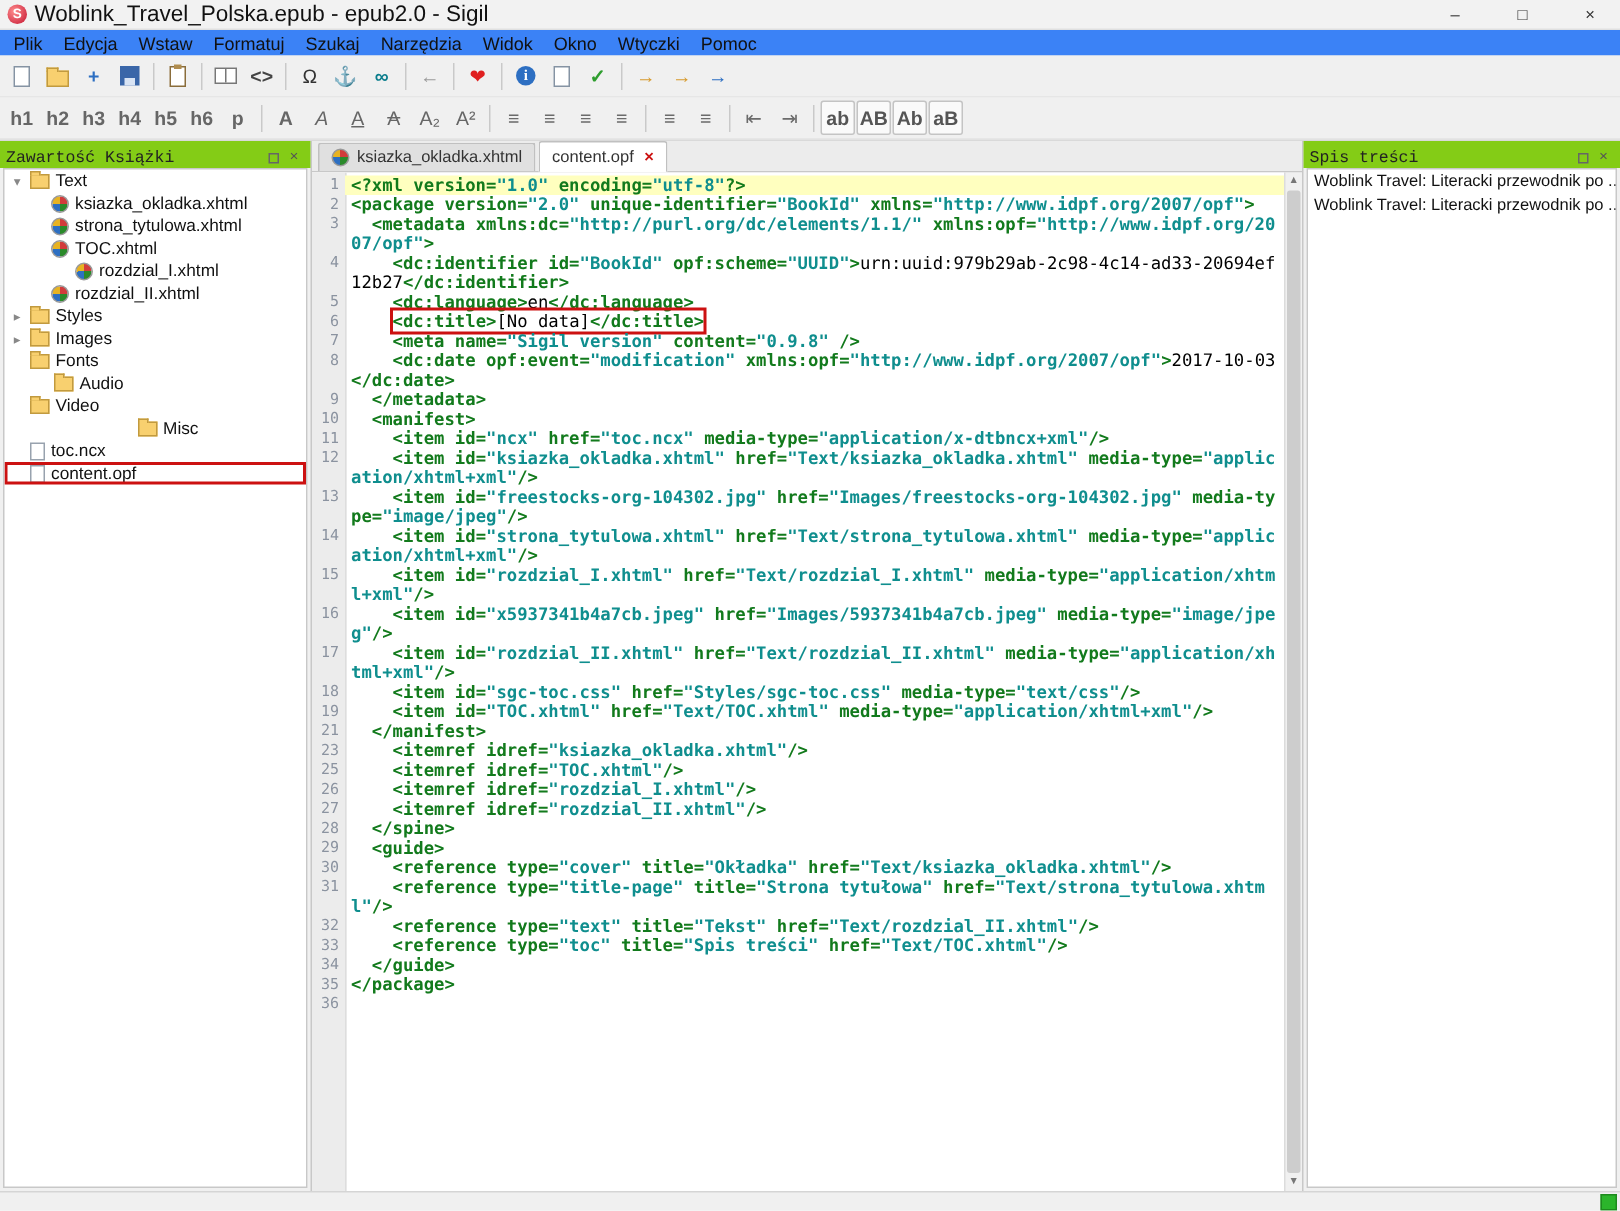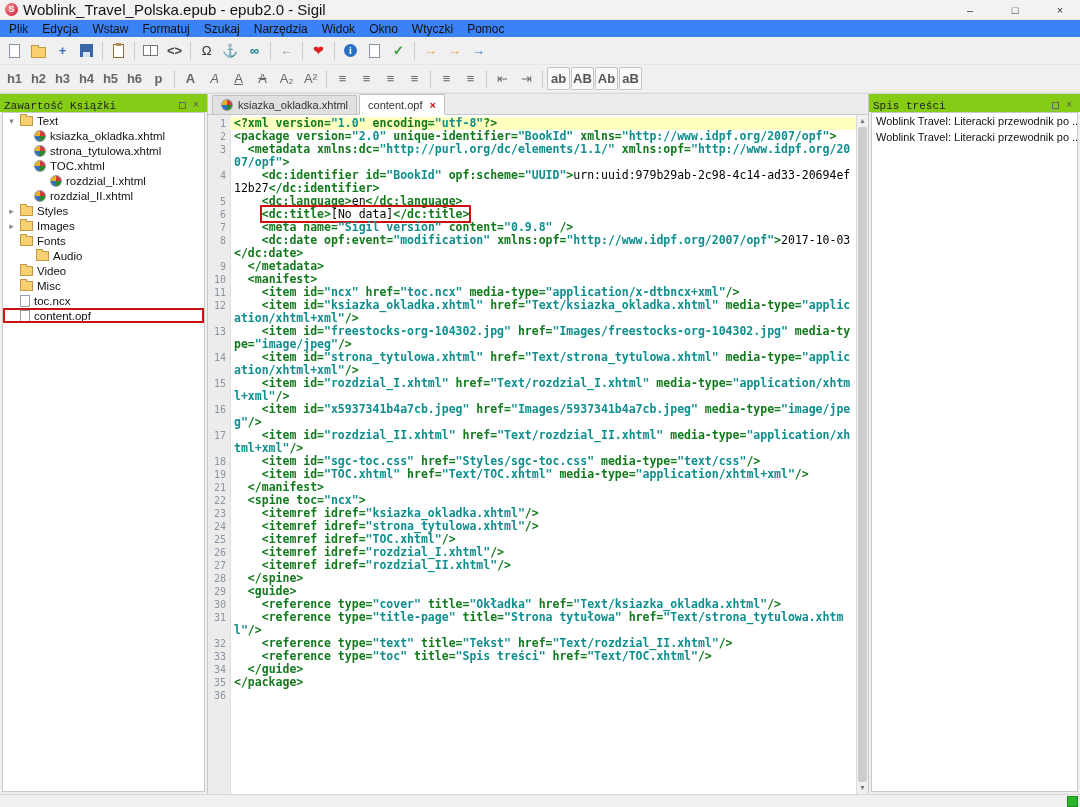--- a/index.html
+++ b/index.html
@@ -326,21 +326,21 @@
           <div class="tree-row" style="padding-left: 4px; margin-left: 16px;">
             <span class="caret"></span>
             <span class="ti ti-folder"></span>
             <span class="tlabel">Audio</span>
           </div>
           <div class="tree-row" style="padding-left: 4px;">
             <span class="caret"></span>
             <span class="ti ti-folder"></span>
             <span class="tlabel">Video</span>
           </div>
-          <div class="tree-row" style="padding-left: 4px;">
+          <div class="tree-row" style="padding-left: 4px; justify-content: center;">
             <span class="caret"></span>
             <span class="ti ti-folder"></span>
             <span class="tlabel">Misc</span>
           </div>
           <div class="tree-row" style="padding-left: 4px;">
             <span class="caret"></span>
             <span class="ti ti-page"></span>
             <span class="tlabel">toc.ncx</span>
           </div>
           <div class="tree-row annot" style="padding-left: 4px;">
@@ -439,30 +439,22 @@
               </div>
               <div class="crow">
                 <span class="gut">19</span>
                 <span class="ccode"><span class="cx">    </span><span class="ct">&lt;item id=</span><span class="cs">"TOC.xhtml"</span><span class="ct"> href=</span><span class="cs">"Text/TOC.xhtml"</span><span class="ct"> media-type=</span><span class="cs">"application/xhtml+xml"</span><span class="ct">/&gt;</span></span>
               </div>
               <div class="crow">
                 <span class="gut">21</span>
                 <span class="ccode"><span class="cx">  </span><span class="ct">&lt;/manifest&gt;</span></span>
               </div>
               <div class="crow">
-                <span class="gut">22</span>
-                <span class="ccode"><span class="cx">  </span><span class="ct">&lt;spine toc=</span><span class="cs">"ncx"</span><span class="ct">&gt;</span></span>
-              </div>
-              <div class="crow">
                 <span class="gut">23</span>
                 <span class="ccode"><span class="cx">    </span><span class="ct">&lt;itemref idref=</span><span class="cs">"ksiazka_okladka.xhtml"</span><span class="ct">/&gt;</span></span>
-              </div>
-              <div class="crow">
-                <span class="gut">24</span>
-                <span class="ccode"><span class="cx">    </span><span class="ct">&lt;itemref idref=</span><span class="cs">"strona_tytulowa.xhtml"</span><span class="ct">/&gt;</span></span>
               </div>
               <div class="crow">
                 <span class="gut">25</span>
                 <span class="ccode"><span class="cx">    </span><span class="ct">&lt;itemref idref=</span><span class="cs">"TOC.xhtml"</span><span class="ct">/&gt;</span></span>
               </div>
               <div class="crow">
                 <span class="gut">26</span>
                 <span class="ccode"><span class="cx">    </span><span class="ct">&lt;itemref idref=</span><span class="cs">"rozdzial_I.xhtml"</span><span class="ct">/&gt;</span></span>
               </div>
               <div class="crow">

